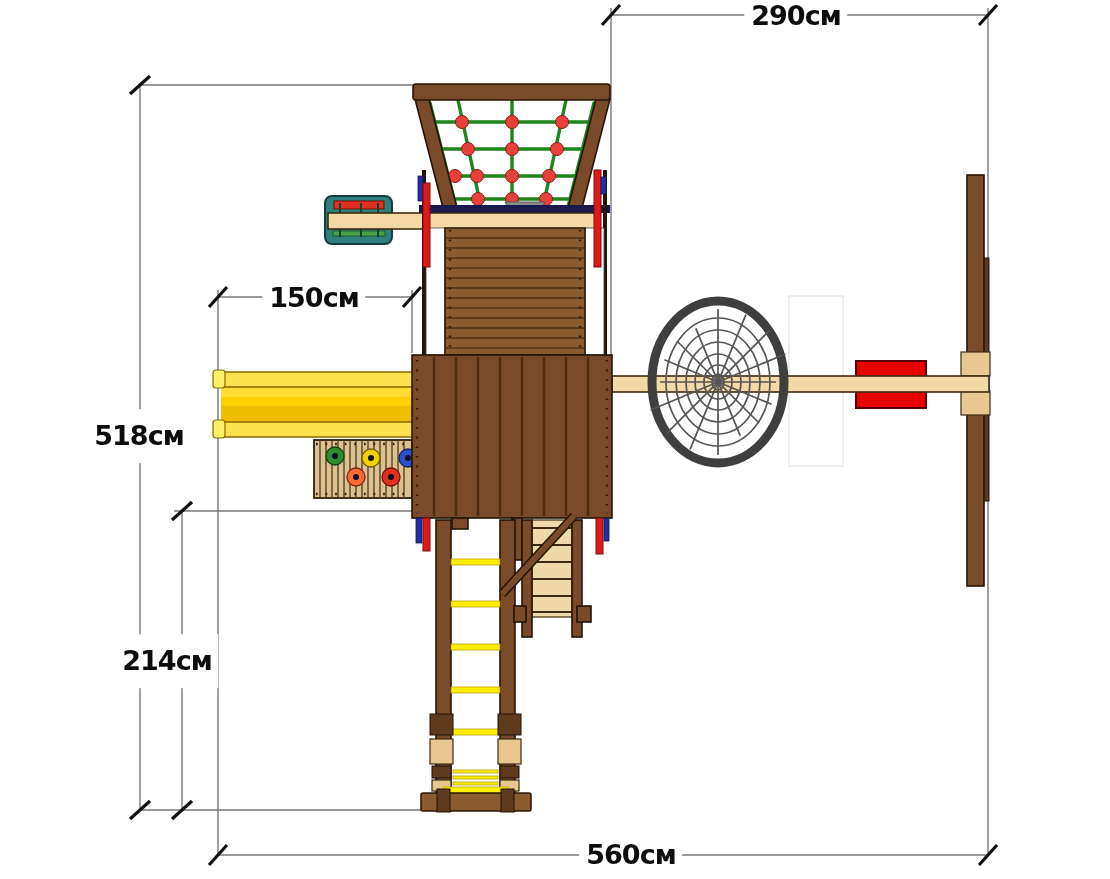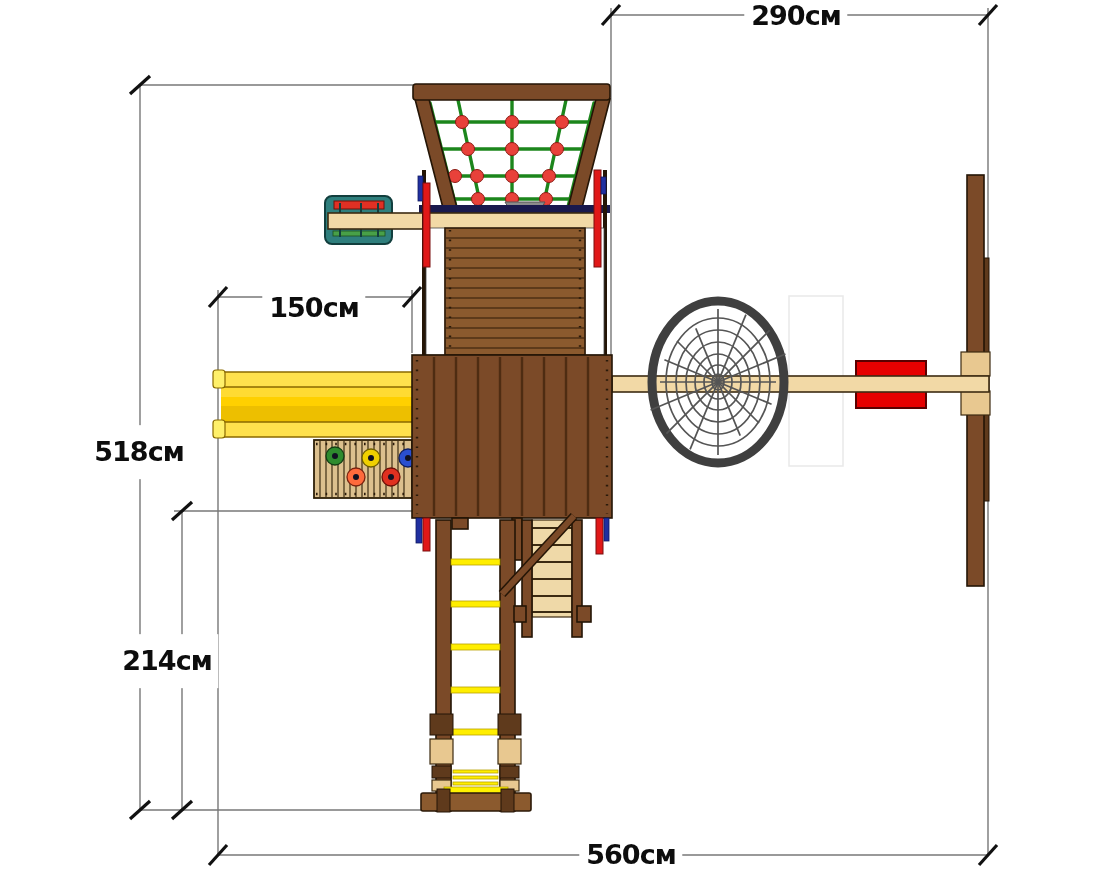--- a/index.html
+++ b/index.html
@@ -294,17 +294,17 @@
       <rect class="wood-dark" x="572" y="520" width="10" height="117"></rect>
       <rect class="wood-dark" x="514" y="606" width="12" height="16"></rect>
       <rect class="wood-dark" x="577" y="606" width="14" height="16"></rect>
       <line class="railedge" x1="574" y1="516" x2="502" y2="594"></line>
       <line class="railbrown" x1="574" y1="516" x2="502" y2="594"></line>
     </g>
   </g>
 </svg>
 
   <div class="dim-label" style="left:796px;top:16px">290см</div>
-  <div class="dim-label" style="left:139px;top:452px">518см</div>
-  <div class="dim-label" style="left:314px;top:308px">150см</div>
+  <div class="dim-label" style="left:139px;top:436px">518см</div>
+  <div class="dim-label" style="left:314px;top:298px">150см</div>
   <div class="dim-label" style="left:167px;top:661px">214см</div>
   <div class="dim-label" style="left:631px;top:855px">560см</div>
 </div>
 
 </body></html>

